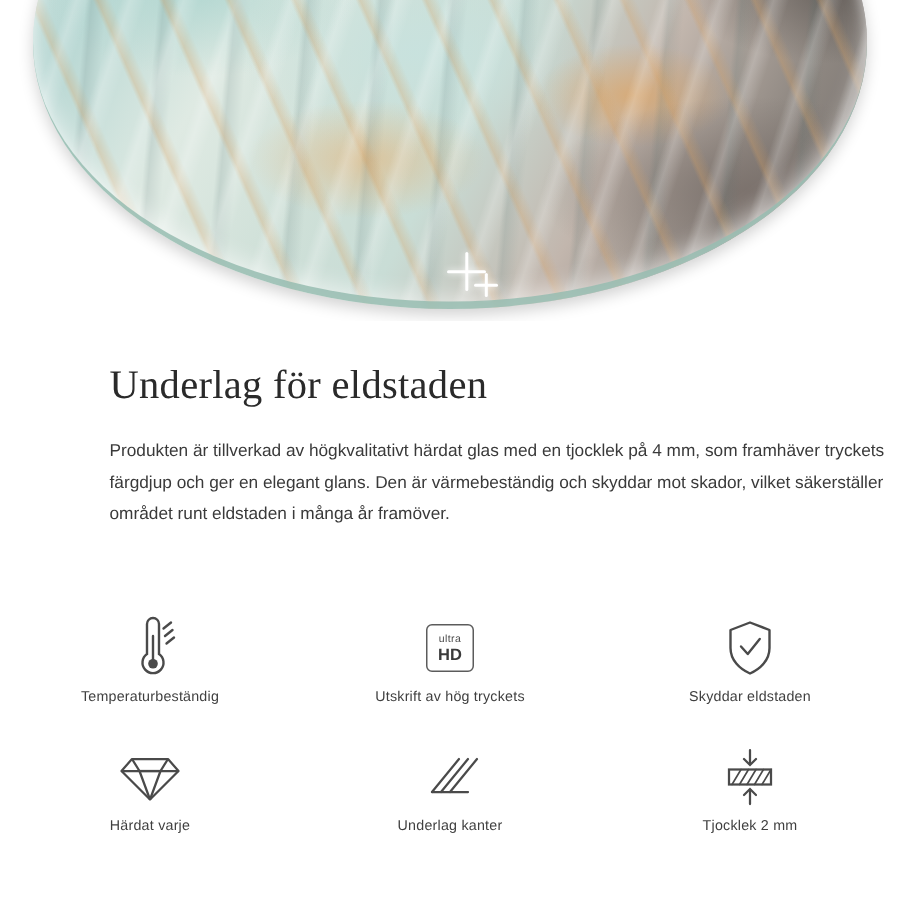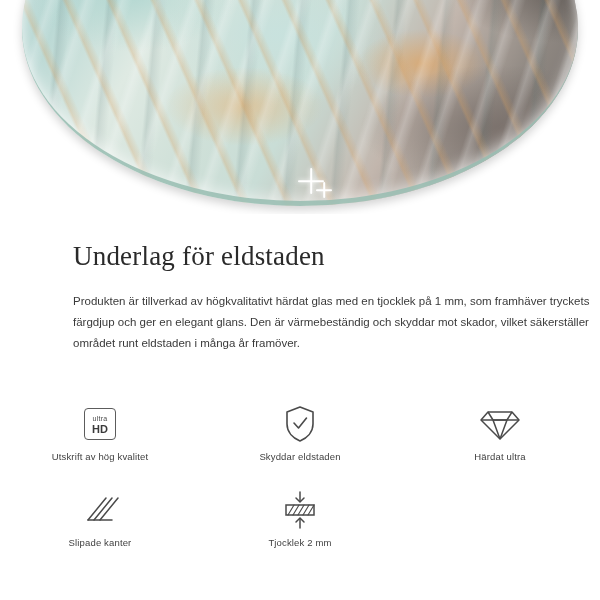--- a/index.html
+++ b/index.html
@@ -128,21 +128,21 @@
     width: 600px;
     display: grid;
     grid-template-columns: repeat(3, 1fr);
     grid-template-rows: 78px 78px;
     row-gap: 8px;
   }
   .feature {
     display: flex;
     flex-direction: column;
     align-items: center;
-    justify-content: center;
+    justify-content: flex-end;
   }
   .feature-icon {
     height: 46px;
     display: flex;
     align-items: center;
     justify-content: center;
   }
   .feature-label {
     margin-top: 4px;
     font-size: 9.5px;
@@ -171,34 +171,47 @@
   <div class="hero-disc"></div>
   <div class="disc-edge"></div>
   <div class="sparkle s1"></div>
   <div class="sparkle s2"></div>
 </div>
 
 <div class="content">
   <h1 class="headline">
     <span>Underlag för eldstaden</span>
   </h1>
-  <p class="body-text">Produkten är tillverkad av högkvalitativt härdat glas med en tjocklek på 1 mm, som framhäver tryckets färgdjup och ger en elegant glans. Den är värmebeständig och skyddar mot skador, vilket säkerställer området runt eldstaden i många år framöver.</p>
+  <p class="body-text">Produkten är tillverkad av högkvalitativt härdat glas med en tjocklek på 4 mm, som framhäver tryckets färgdjup och ger en elegant glans. Den är värmebeständig och skyddar mot skador, vilket säkerställer området runt eldstaden i många år framöver.</p>
 </div>
 
 <div class="features">
 
+  <div class="feature">
+    <div class="feature-icon">
+      <svg width="40" height="44" viewBox="0 0 40 44" fill="none" stroke="#4a4a4a" stroke-width="1.6" stroke-linecap="round">
+        <path d="M18 6a4 4 0 0 1 8 0v20a7 7 0 1 1-8 0z"></path>
+        <line x1="22" y1="14" x2="22" y2="30"></line>
+        <circle cx="22" cy="32.5" r="3.2" fill="#4a4a4a" stroke="none"></circle>
+        <line x1="29" y1="9" x2="34" y2="5"></line>
+        <line x1="30" y1="14" x2="35" y2="10"></line>
+        <line x1="31" y1="19" x2="36" y2="15"></line>
+      </svg>
+    </div>
+    <div class="feature-label">Temperaturbeständig</div>
+  </div>
 
   <div class="feature">
     <div class="feature-icon">
       <div class="ultrahd-box">
         <span class="u1">ultra</span>
         <span class="u2">HD</span>
       </div>
     </div>
-    <div class="feature-label">Utskrift av hög kvalitet</div>
+    <div class="feature-label">Utskrift av hög tryckets</div>
   </div>
 
   <div class="feature">
     <div class="feature-icon">
       <svg width="40" height="44" viewBox="0 0 40 44" fill="none" stroke="#4a4a4a" stroke-width="1.6" stroke-linejoin="round" stroke-linecap="round">
         <path d="M20 5 L33 10 V22 C33 30 27 36 20 39 C13 36 7 30 7 22 V10 Z"></path>
         <polyline points="14,21 18.5,26 26.5,16"></polyline>
       </svg>
     </div>
     <div class="feature-label">Skyddar eldstaden</div>
@@ -207,33 +220,33 @@
   <div class="feature">
     <div class="feature-icon">
       <svg width="44" height="40" viewBox="0 0 44 40" fill="none" stroke="#4a4a4a" stroke-width="1.5" stroke-linejoin="round">
         <path d="M10 8 H34 L41 16 L22 35 L3 16 Z"></path>
         <path d="M3 16 H41"></path>
         <path d="M10 8 L15 16 L22 35"></path>
         <path d="M34 8 L29 16 L22 35"></path>
         <path d="M15 16 H29"></path>
       </svg>
     </div>
-    <div class="feature-label">Härdat ultra</div>
+    <div class="feature-label">Härdat varje</div>
   </div>
 
   <div class="feature">
     <div class="feature-icon">
       <svg width="44" height="40" viewBox="0 0 44 40" fill="none" stroke="#4a4a4a" stroke-width="1.5" stroke-linecap="round">
         <path d="M10 30 L28 8"></path>
         <path d="M16 30 L34 8"></path>
         <path d="M22 30 L40 8"></path>
         <path d="M10 30 H34"></path>
       </svg>
     </div>
-    <div class="feature-label">Slipade kanter</div>
+    <div class="feature-label">Underlag kanter</div>
   </div>
 
   <div class="feature">
     <div class="feature-icon">
       <svg width="44" height="42" viewBox="0 0 44 42" fill="none" stroke="#4a4a4a" stroke-width="1.5" stroke-linecap="round">
         <line x1="22" y1="3" x2="22" y2="12"></line>
         <polyline points="18,9 22,13 26,9"></polyline>
         <rect x="8" y="16" width="28" height="10"></rect>
         <path d="M10 26 L16 16 M15 26 L21 16 M20 26 L26 16 M25 26 L31 16 M30 26 L36 16" stroke-width="1.1"></path>
         <line x1="22" y1="39" x2="22" y2="30"></line>

